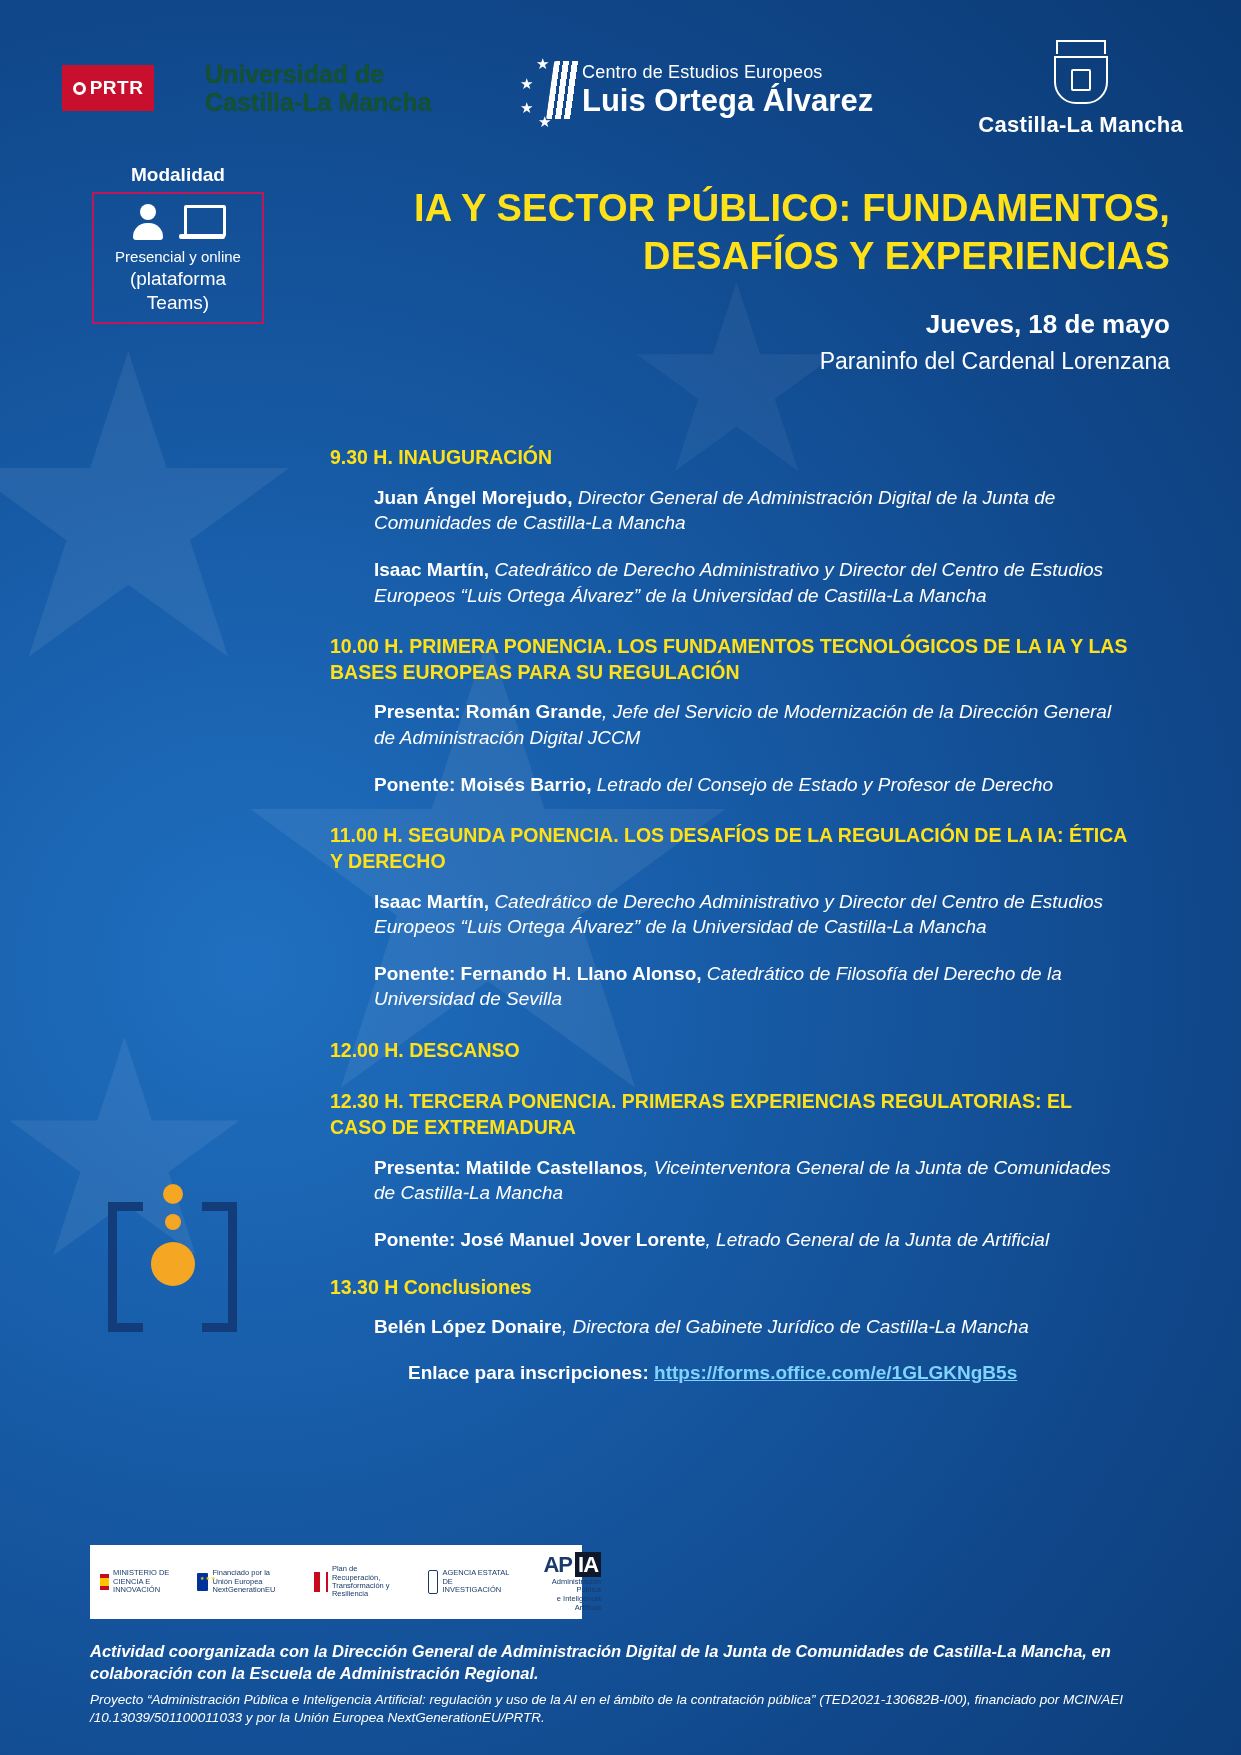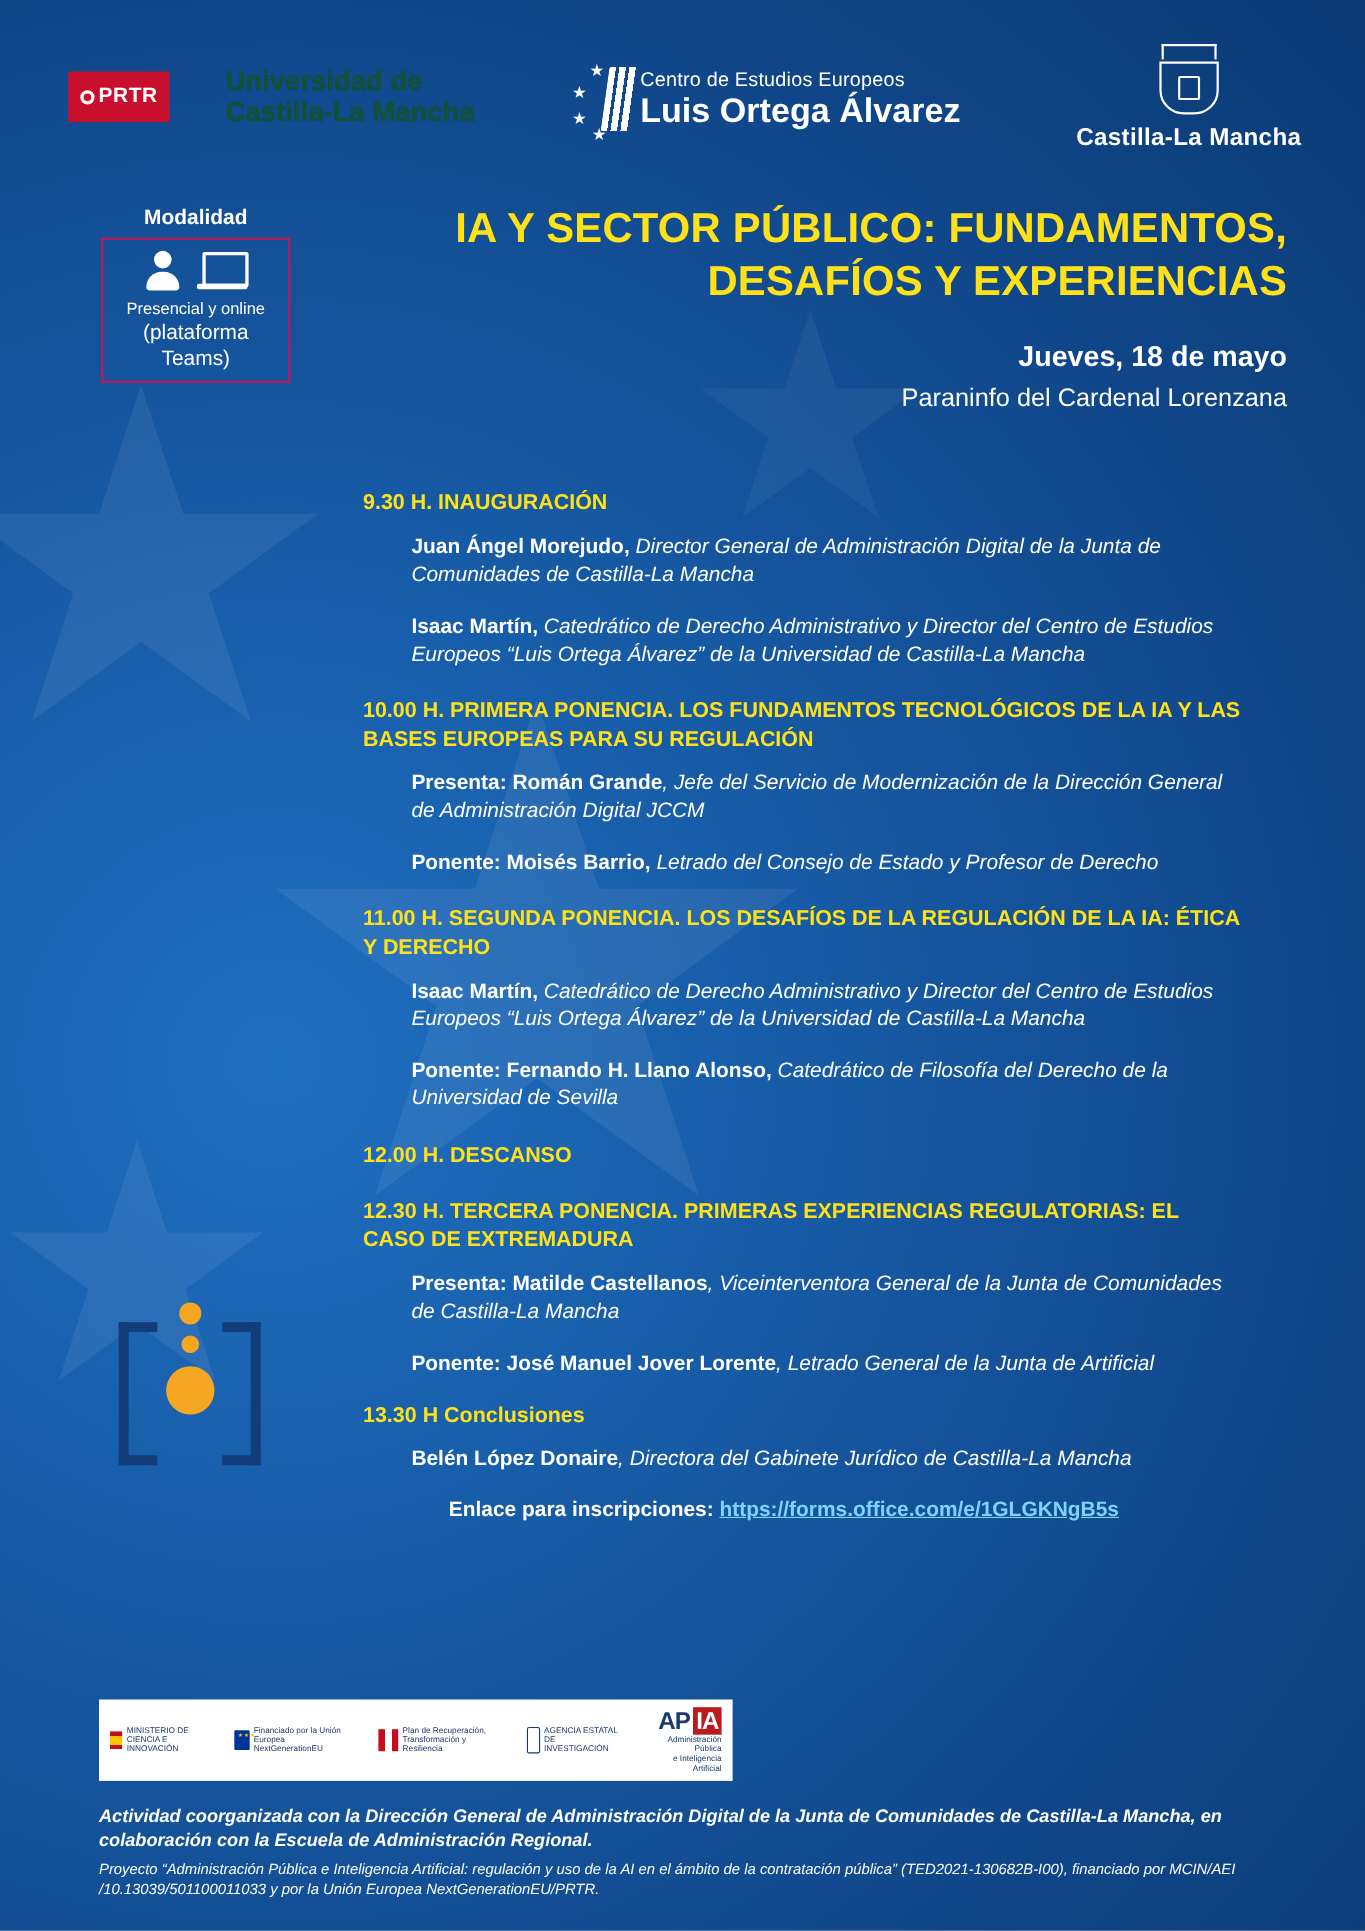--- a/index.html
+++ b/index.html
@@ -44,21 +44,21 @@
   .jccm{position:absolute;right:58px;top:40px;text-align:center;color:#fff;}
   .jccm-shield{width:56px;height:64px;margin:0 auto;position:relative;}
   .jccm-shield .crown{width:46px;height:12px;margin:0 auto;border:2px solid #fff;border-bottom:none;}
   .jccm-shield .body{width:50px;height:44px;margin:2px auto 0;border:2px solid #fff;
     border-radius:0 0 22px 22px;display:flex;align-items:center;justify-content:center;}
   .jccm-shield .body i{display:block;width:16px;height:18px;border:2px solid #fff;border-radius:2px;
     transform:rotate(0deg);font-style:normal;}
   .jccm-name{margin-top:8px;font-size:22px;font-weight:bold;letter-spacing:.3px;}
 
   
-  .modality{position:absolute;left:92px;top:188px;width:172px;text-align:center;color:#fff;}
+  .modality{position:absolute;left:92px;top:164px;width:172px;text-align:center;color:#fff;}
   .modality .cap{font-weight:bold;font-size:19px;margin-bottom:6px;}
   .modality .box{border:2px solid #be185d;padding:10px 8px 8px;}
   .modality .icons{display:flex;align-items:center;justify-content:center;gap:14px;margin-bottom:8px;}
   .ic-person{width:34px;height:36px;position:relative;}
   .ic-person .h{position:absolute;left:9px;top:0;width:16px;height:16px;border-radius:50%;background:#fff;}
   .ic-person .b{position:absolute;left:2px;top:19px;width:30px;height:17px;border-radius:14px 14px 3px 3px;background:#fff;}
   .ic-lap{width:46px;height:34px;position:relative;}
   .ic-lap .scr{position:absolute;left:5px;top:0;width:36px;height:26px;border:3px solid #fff;border-radius:2px;}
   .ic-lap .base{position:absolute;left:0;bottom:0;width:46px;height:5px;background:#fff;border-radius:2px;}
   .modality .l1{font-size:15px;line-height:1.25;}
@@ -87,32 +87,32 @@
   .ear-mark .brk{position:absolute;top:22px;width:26px;height:112px;border:9px solid #123d7a;}
   .ear-mark .brkL{left:28px;border-right:none;}
   .ear-mark .brkR{right:28px;border-left:none;}
   .ear-mark .d{position:absolute;left:50%;transform:translateX(-50%);border-radius:50%;background:#f5a623;}
   .ear-mark .d1{top:4px;width:20px;height:20px;}
   .ear-mark .d2{top:34px;width:16px;height:16px;}
   .ear-mark .d3{top:62px;width:44px;height:44px;}
   .ear-txt{color:#fff;font-size:19px;line-height:1.4;letter-spacing:2px;}
 
   
-  .logostrip{position:absolute;left:90px;top:1545px;width:576px;height:74px;background:#fff;
+  .logostrip{position:absolute;left:90px;top:1545px;width:492px;height:74px;background:#fff;
     display:flex;align-items:center;gap:24px;padding:4px 10px;box-sizing:border-box;}
   .ls-item{font-size:7.5px;color:#1a3a6b;line-height:1.12;display:flex;align-items:center;gap:4px;}
   .flag-es{width:22px;height:16px;background:linear-gradient(180deg,#c60b1e 0 25%,#ffc400 25% 75%,#c60b1e 75% 100%);}
   .flag-eu{width:26px;height:18px;background:#003399;position:relative;border-radius:1px;}
   .flag-eu::after{content:"★★★";position:absolute;left:3px;top:3px;color:#ffcc00;font-size:5px;letter-spacing:1px;}
   .prtr{width:34px;height:20px;background:linear-gradient(90deg,#c60b1e 0 6px,#fff 6px 12px,#c60b1e 12px 18px);
     display:flex;align-items:center;justify-content:flex-end;font-size:8px;color:#1a3a6b;font-weight:bold;}
   .aei{width:18px;height:22px;border:1.5px solid #1a3a6b;border-radius:2px;}
   .apia{display:flex;flex-direction:column;align-items:center;margin-left:6px;}
   .apia .big{font-size:22px;font-weight:bold;color:#1a3a6b;letter-spacing:-1px;}
-  .apia .big span{background:#b91c1c;color:#fff;padding:0 3px;}
+  .apia .big span{background:#0f172a;color:#fff;padding:0 3px;}
   .apia .sm{font-size:7.5px;color:#1a3a6b;line-height:1.15;text-align:right;}
 
   
   .footer{position:absolute;left:90px;top:1640px;width:1060px;color:#fff;}
   .footer .f1{font-size:16.5px;font-style:italic;font-weight:bold;line-height:1.36;}
   .footer .f2{font-size:13.5px;font-style:italic;line-height:1.35;margin-top:6px;}
 </style>
 </head>
 <body>
 

